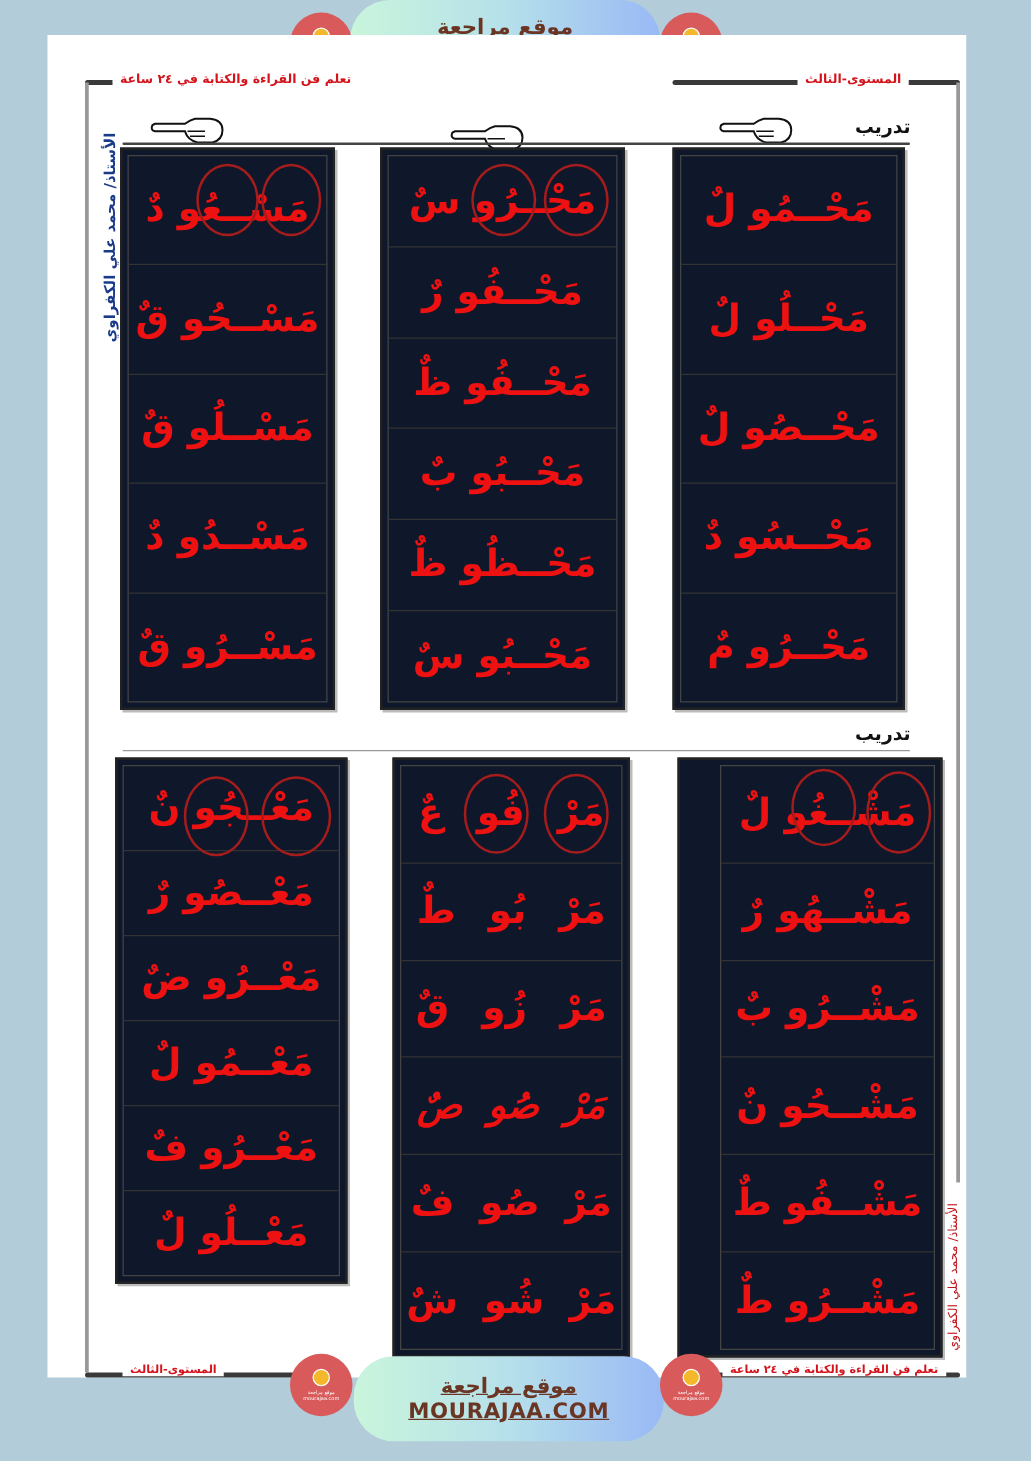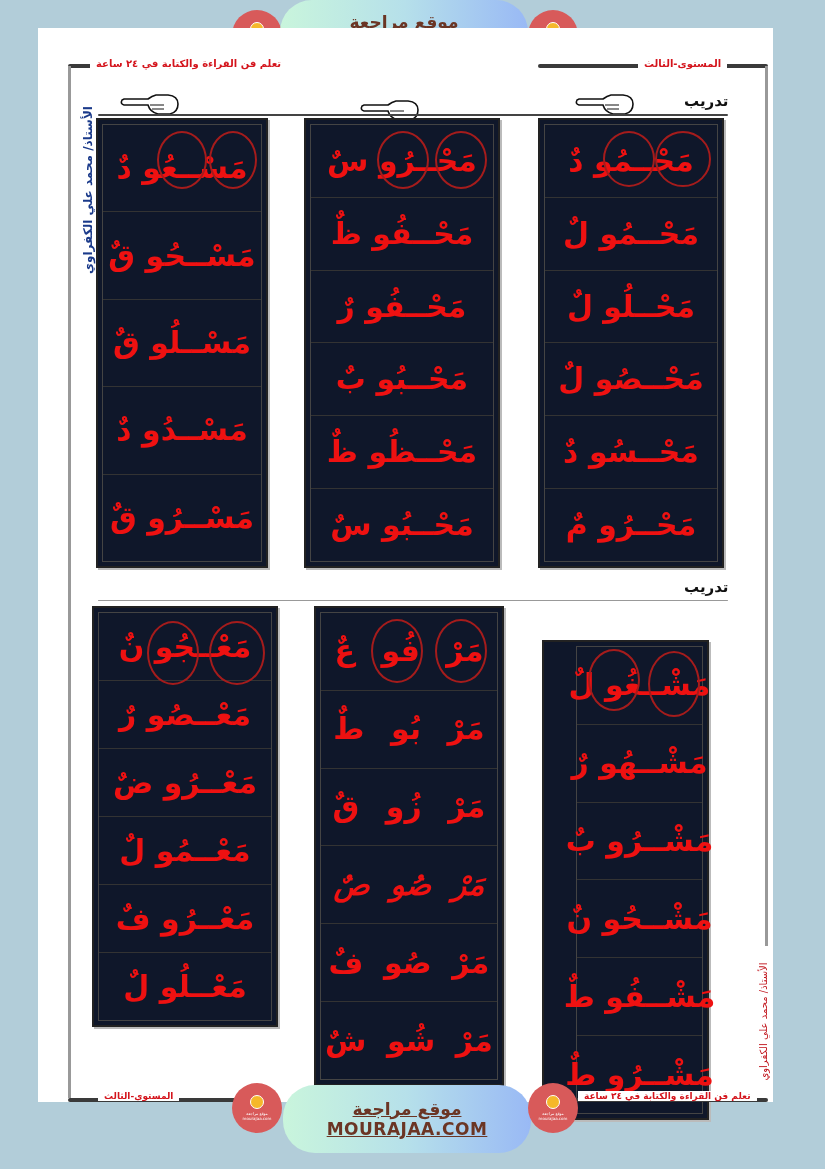--- a/index.html
+++ b/index.html
@@ -162,25 +162,20 @@
     <svg viewBox="0 0 64 28">
         <path d="M4 10 Q2 14 6 15 L30 15 Q32 22 40 24 L52 24 Q60 22 60 14 Q60 6 50 5 L38 5 Q34 6 30 9 L6 9 Z" fill="#fff" stroke="#111" stroke-width="1.6"></path>
         <path d="M32 15 L46 15 M34 19 L46 19" stroke="#111" stroke-width="1.2"></path>
       </svg>
   </div>
   <div class="hline" style="left:60px; top:86px; width:630px; height:2px; background:#444;"></div>
 
   <div class="col" style="left:500px; top:90px; width:186px; height:450px;">
     <div class="col-inner">
       <div class="cell">
-        <span class="circle" style="right:6px; top:6px; width:56px; height:56px;"></span>
-        <span class="circle" style="right:62px; top:6px; width:52px; height:56px;"></span>
-        <span class="word">مَحْــمُو دٌ</span>
-      </div>
-      <div class="cell">
           <span class="word">مَحْــمُو لٌ</span>
         </div>
       <div class="cell">
           <span class="word">مَحْــلُو لٌ</span>
         </div>
       <div class="cell">
           <span class="word">مَحْــصُو لٌ</span>
         </div>
       <div class="cell">
           <span class="word">مَحْــسُو دٌ</span>
@@ -192,24 +187,24 @@
   </div>
 
   <div class="col" style="left:266px; top:90px; width:196px; height:450px;">
     <div class="col-inner">
       <div class="cell">
         <span class="circle" style="right:6px; top:6px; width:52px; height:58px;"></span>
         <span class="circle" style="right:64px; top:6px; width:52px; height:58px;"></span>
         <span class="word">مَحْــرُو سٌ</span>
       </div>
       <div class="cell">
+          <span class="word">مَحْــفُو رٌ</span>
+        </div>
+      <div class="cell">
           <span class="word">مَحْــفُو ظٌ</span>
-        </div>
-      <div class="cell">
-          <span class="word">مَحْــفُو رٌ</span>
         </div>
       <div class="cell">
           <span class="word">مَحْــبُو بٌ</span>
         </div>
       <div class="cell">
           <span class="word">مَحْــظُو ظٌ</span>
         </div>
       <div class="cell">
           <span class="word">مَحْــبُو سٌ</span>
         </div>
@@ -234,21 +229,21 @@
         </div>
       <div class="cell">
           <span class="word">مَسْــرُو قٌ</span>
         </div>
     </div>
   </div>
 
   <div class="section-title" style="left:646px; top:550px;">تدريب</div>
   <div class="hline" style="left:60px; top:572px; width:630px; height:1px; background:#999;"></div>
 
-  <div class="col" style="left:504px; top:612px; width:167px; height:480px;padding-left:32px;">
+  <div class="col" style="left:504px; top:578px; width:212px; height:480px;padding-left:32px;">
     <div class="col-inner">
       <div class="cell">
         <span class="circle" style="right:2px; top:4px; width:52px; height:66px;"></span>
         <span class="circle" style="right:62px; top:2px; width:52px; height:62px;"></span>
         <span class="word">مَشْــغُو لٌ</span>
       </div>
       <div class="cell">
           <span class="word">مَشْــهُو رٌ</span>
         </div>
       <div class="cell">

